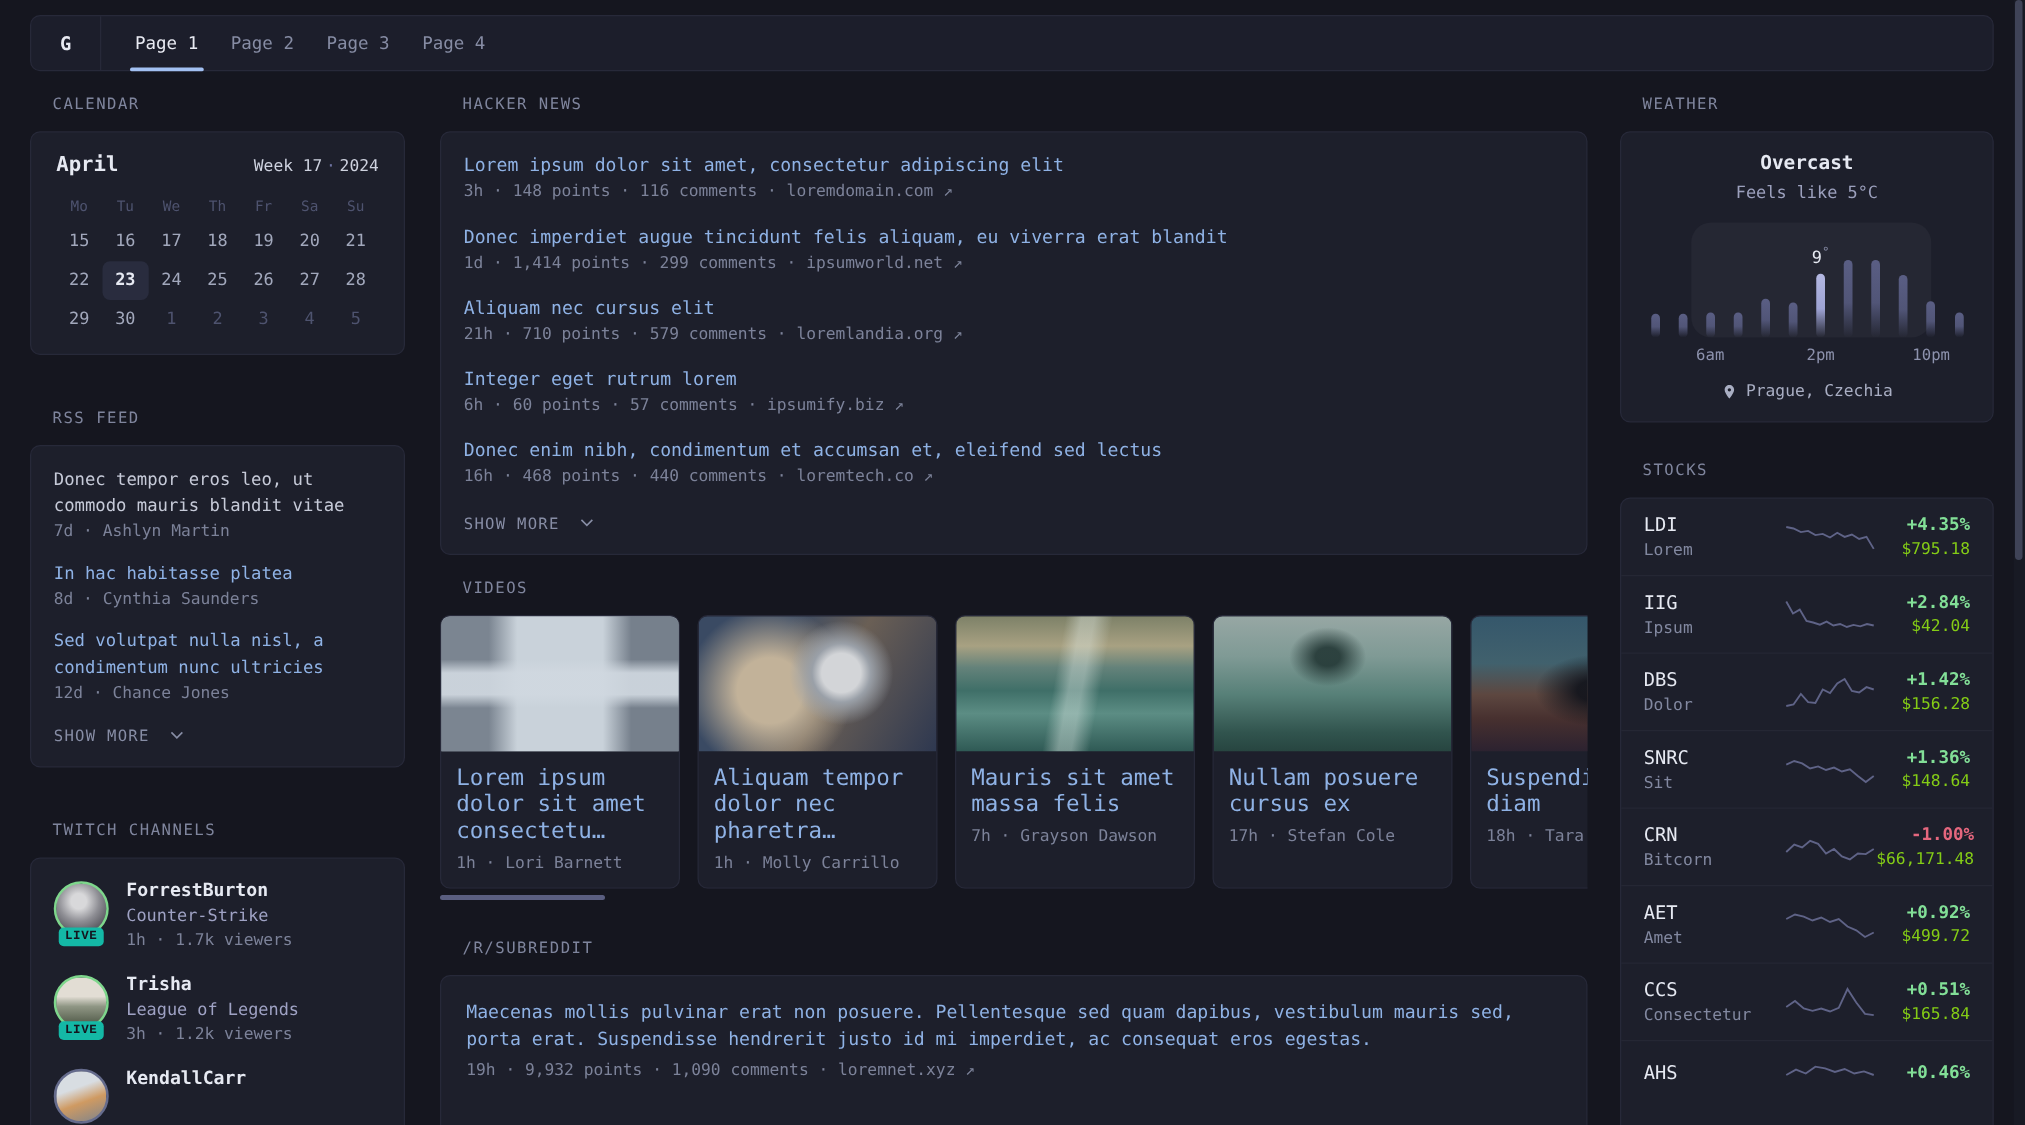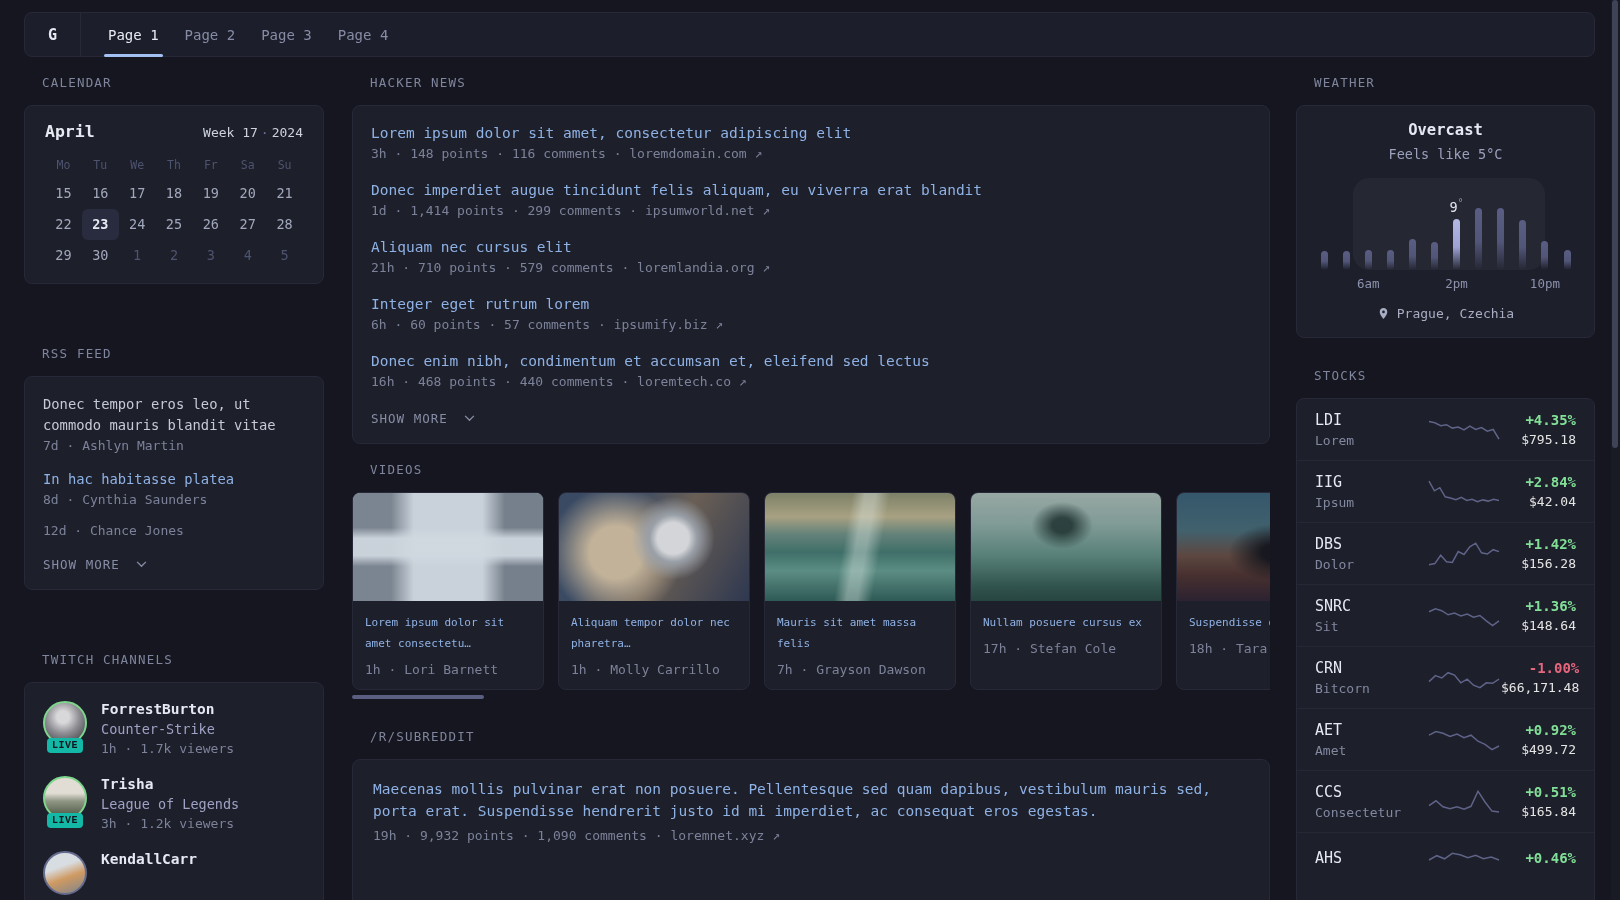--- a/index.html
+++ b/index.html
@@ -19,21 +19,21 @@
   .tab.active::after { content:""; position:absolute; left:9px; right:9px; bottom:-1px; height:3px;
     background:#a2c0f2; border-radius:2px; }
 
   
   .col { position:absolute; top:75px; }
   .col-left  { left:24px;   width:300px; }
   .col-mid   { left:352px;  width:918px; }
   .col-right { left:1296px; width:299px; }
   .widget h2 { margin:0 0 15px 18px; font-size:12.5px; font-weight:normal;
     letter-spacing:1.2px; color:#7f859d; }
-  .w-gap-left { margin-top:62px; }
+  .w-gap-left { margin-top:42px; }
   .w-gap-26 { margin-top:18px; }
   .w-gap-30 { margin-top:30px; }
   .card { background:#1d1f2b; border:1px solid #272939; border-radius:8px; }
 
   
   .calendar-card { padding:16px 20px 12px 20px; }
   .cal-head { display:flex; justify-content:space-between; align-items:baseline; }
   .cal-month { font-size:16.5px; font-weight:bold; color:#e6e9f2; }
   .cal-meta { font-size:13px; color:#ced2df; }
   .cal-sep { color:#6d72a0; padding:0 3px; }
@@ -74,21 +74,21 @@
   .av-forrest { background:radial-gradient(circle at 45% 35%, #d8d8da 0 18%, #8e8e94 48%, #3c3c44 92%); }
   .av-trisha  { background:linear-gradient(180deg,#e2ddd4 0 38%, #8f9684 58%, #47503f 100%); }
   .av-kendall { background:linear-gradient(160deg,#d8dde2 0 35%, #cf9a62 60%, #7e848c 100%); }
 
   
   .videos-row { display:flex; gap:14px; overflow:hidden; }
   .video-card { flex:0 0 192px; width:192px; background:#1d1f2b; border:1px solid #272939;
     border-radius:8px; overflow:hidden; cursor:pointer; }
   .video-thumb { height:108px; }
   .video-body { padding:11px 12px 12px 12px; }
-  .video-title { font-size:11px; line-height:21px; color:#8fb2e5; }
+  .video-title { font-size:18px; line-height:21px; color:#8fb2e5; }
   .video-meta { font-size:13px; color:#7c8299; margin-top:8px; }
   .videos-scrollbar { margin-top:5px; width:132px; height:4px; background:#5a5e80; border-radius:2px; }
 
   .th-towers { background:
     linear-gradient(0deg, rgba(0,0,0,0) 32%, rgba(208,216,224,.92) 42% 58%, rgba(0,0,0,0) 68%),
     linear-gradient(90deg, #7b8591 0 20%, #c9d2da 32% 68%, #76808c 80%),
     linear-gradient(180deg,#aeb8c2,#96a0ab); }
   .th-camera { background:
     radial-gradient(circle at 60% 42%, #d3d5d8 0 12%, #9aa0a8 18%, rgba(0,0,0,0) 32%),
     radial-gradient(circle at 30% 55%, #c2b299 0 18%, rgba(0,0,0,0) 46%),
@@ -133,21 +133,21 @@
   .stock-row + .stock-row { border-top:1px solid #252734; }
   .stk-left { flex:0 0 112px; }
   .stk-sym { font-size:15px; font-weight:normal; color:#e6e9f2; }
   .stk-name { font-size:13px; color:#8288a0; margin-top:4px; }
   .stk-spark { flex:0 0 74px; }
   .stk-spark polyline { fill:none; stroke:#5f6387; stroke-width:1.5; }
   .stk-right { flex:1; text-align:right; }
   .stk-chg { font-size:14px; font-weight:bold; }
   .stk-chg.up { color:#82df97; }
   .stk-chg.down { color:#e5677e; }
-  .stk-price { font-size:13px; color:#e5e5e5; margin-top:4px; }
+  .stk-price { font-size:13px; color:#84cc16; margin-top:4px; }
 
   
   .v-scroll-track { position:absolute; right:0; top:0; width:9px; height:900px; background:#181a24; }
   .v-scroll-thumb { position:absolute; right:2px; top:0; width:6px; height:448px;
     background:#3f4357; border-radius:3px; cursor:pointer; }
 </style>
 </head>
 <body>
 
 <div class="page">
@@ -219,20 +219,21 @@
         <div id="rss-list">
             <div class="feed-item">
     <div class="feed-title muted">Donec tempor eros leo, ut commodo mauris blandit vitae</div>
     <div class="feed-meta">7d · Ashlyn Martin</div>
   </div>
             <div class="feed-item">
     <div class="feed-title">In hac habitasse platea</div>
     <div class="feed-meta">8d · Cynthia Saunders</div>
   </div>
             <div class="feed-item">
+    <div class="feed-title">Sed volutpat nulla nisl, a condimentum nunc ultricies</div>
     <div class="feed-meta">12d · Chance Jones</div>
   </div>
           </div>
         <button class="show-more">
           <span>SHOW MORE</span>
           <svg width="11" height="7" viewBox="0 0 12 8" fill="none">
               <path d="M1 1l5 5 5-5" stroke-width="1.5"></path>
             </svg>
         </button>
       </div>

